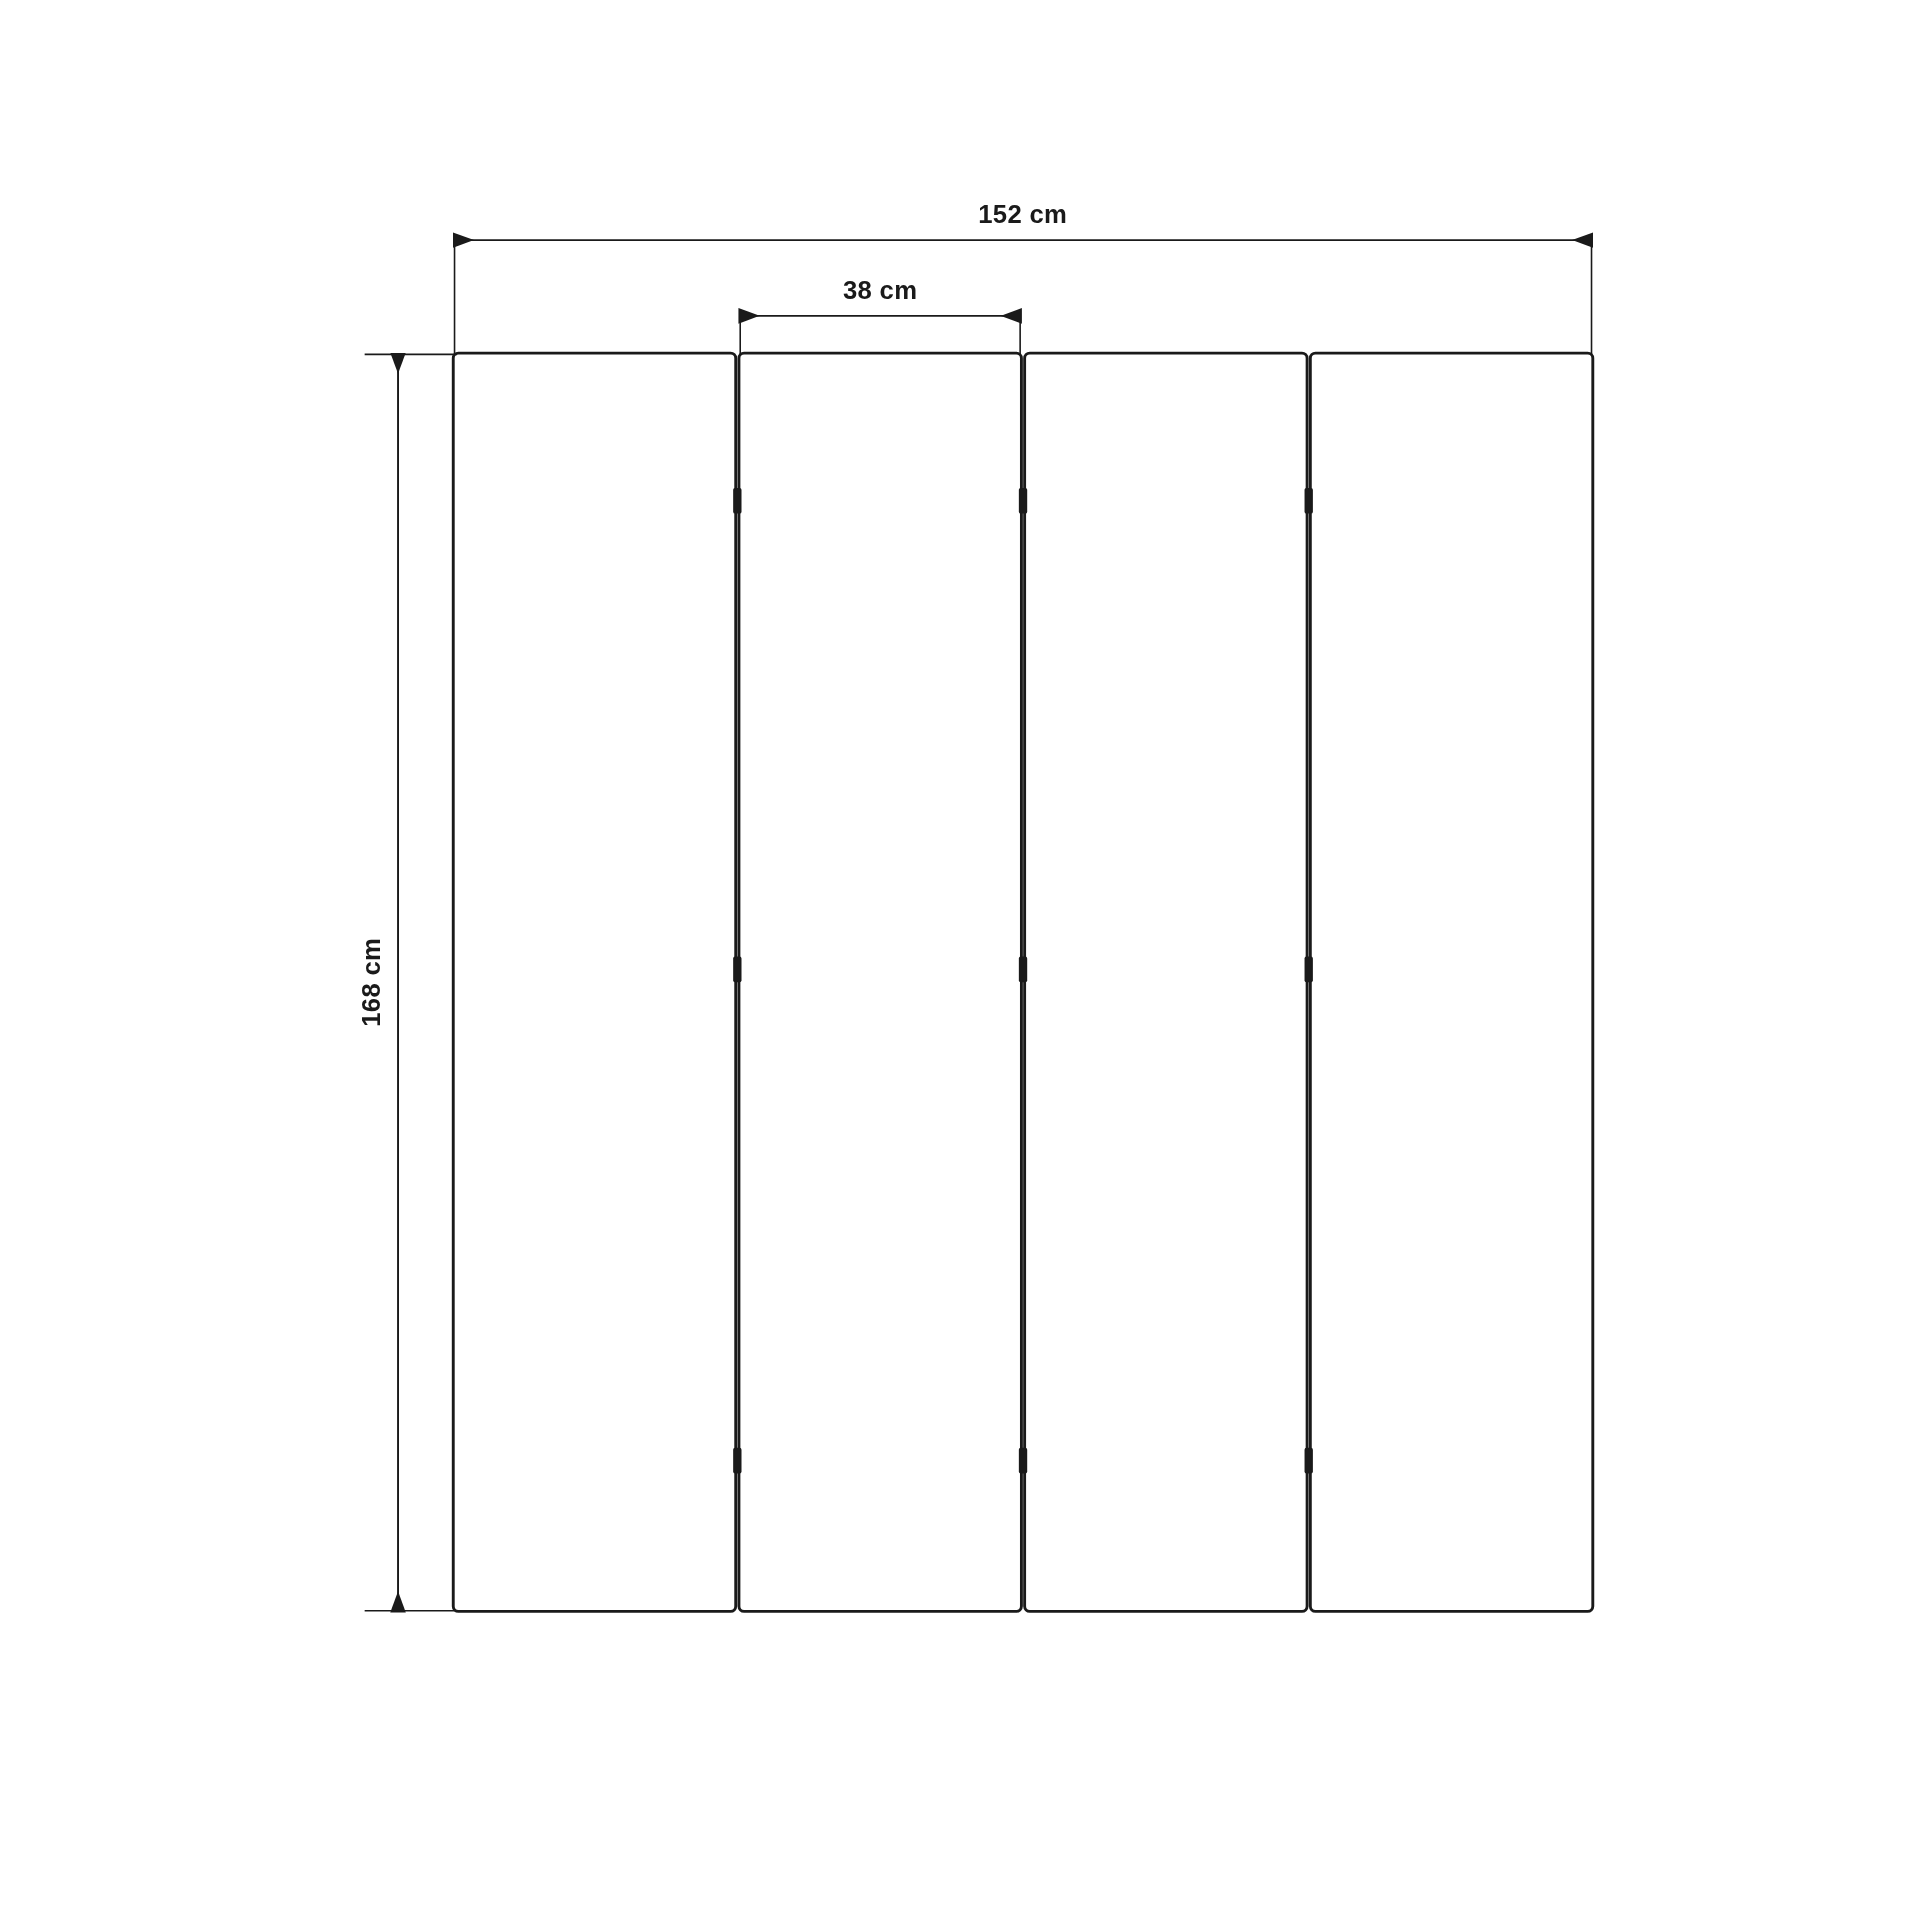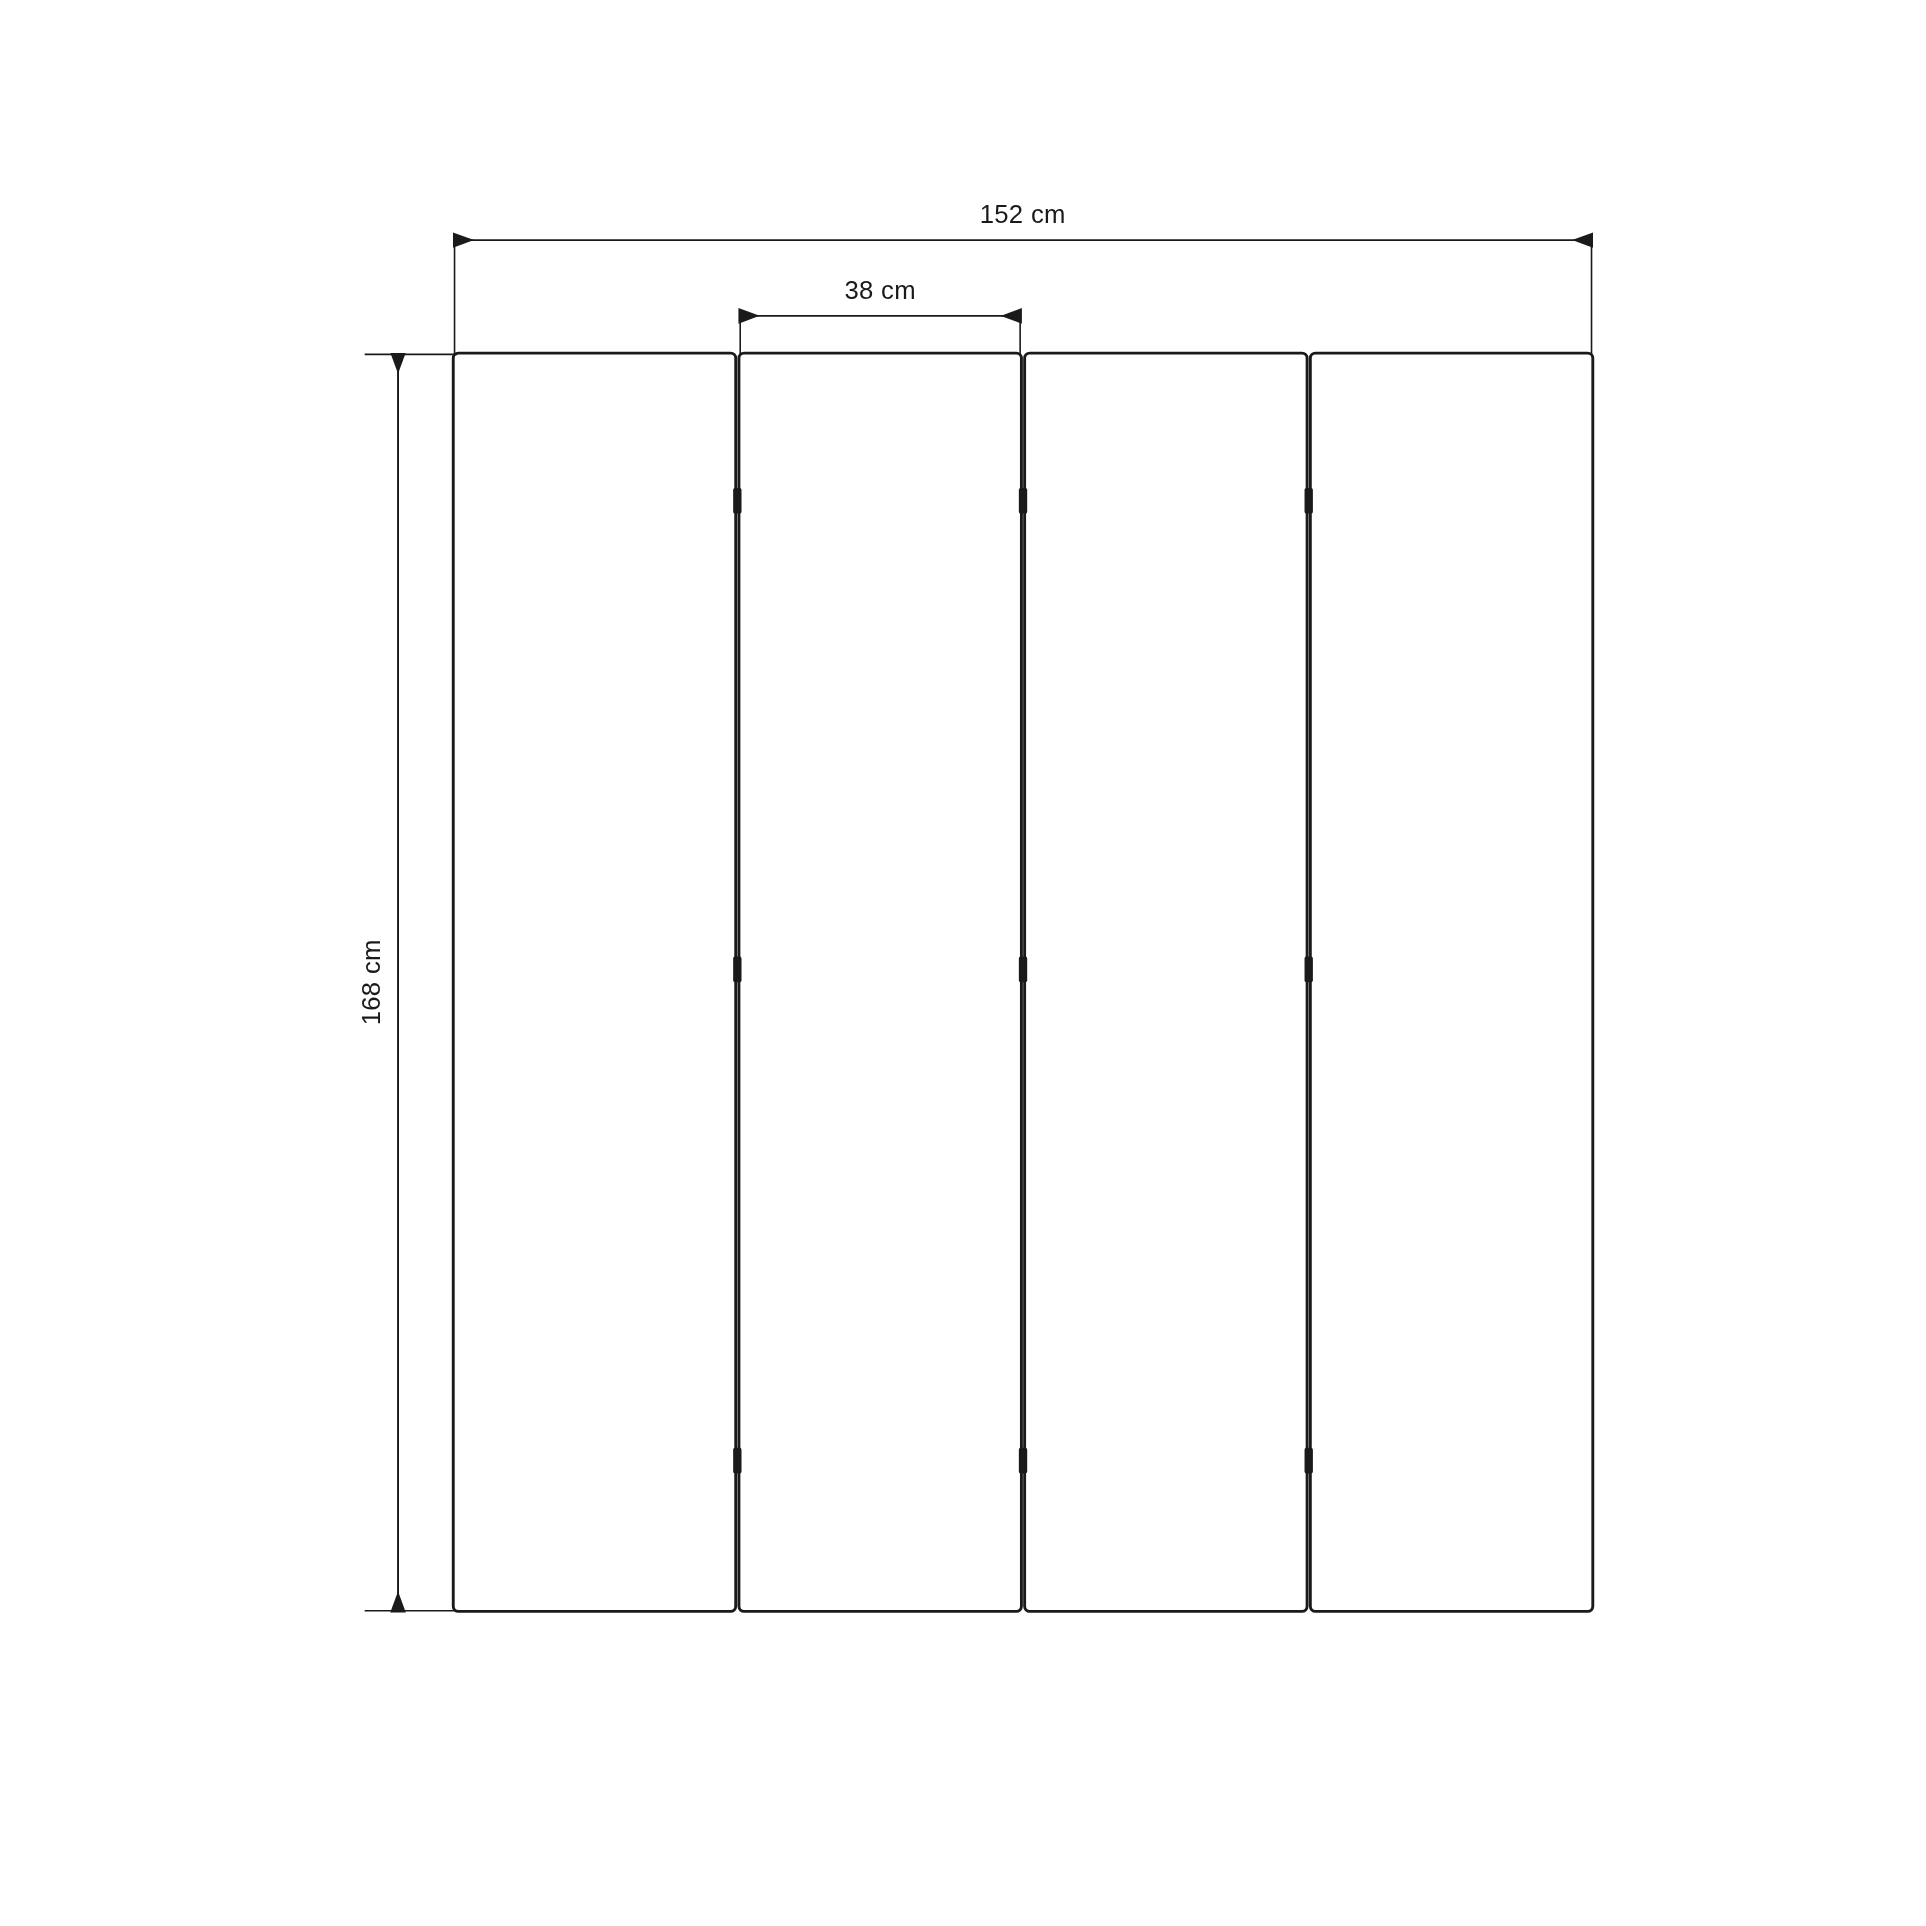--- a/index.html
+++ b/index.html
@@ -11,20 +11,21 @@
     width: 1926px;
     height: 1926px;
     font-family: "Liberation Sans", sans-serif;
     color: #1a1a1a;
     overflow: hidden;
   }
   #stage {
     position: relative;
     width: 1926px;
     height: 1726px;
+    font-weight: bold;
   }
   svg#diagram {
     position: absolute;
     left: 0;
     top: 0;
     width: 1926px;
     height: 1926px;
     display: block;
   }
   .dim-label {

